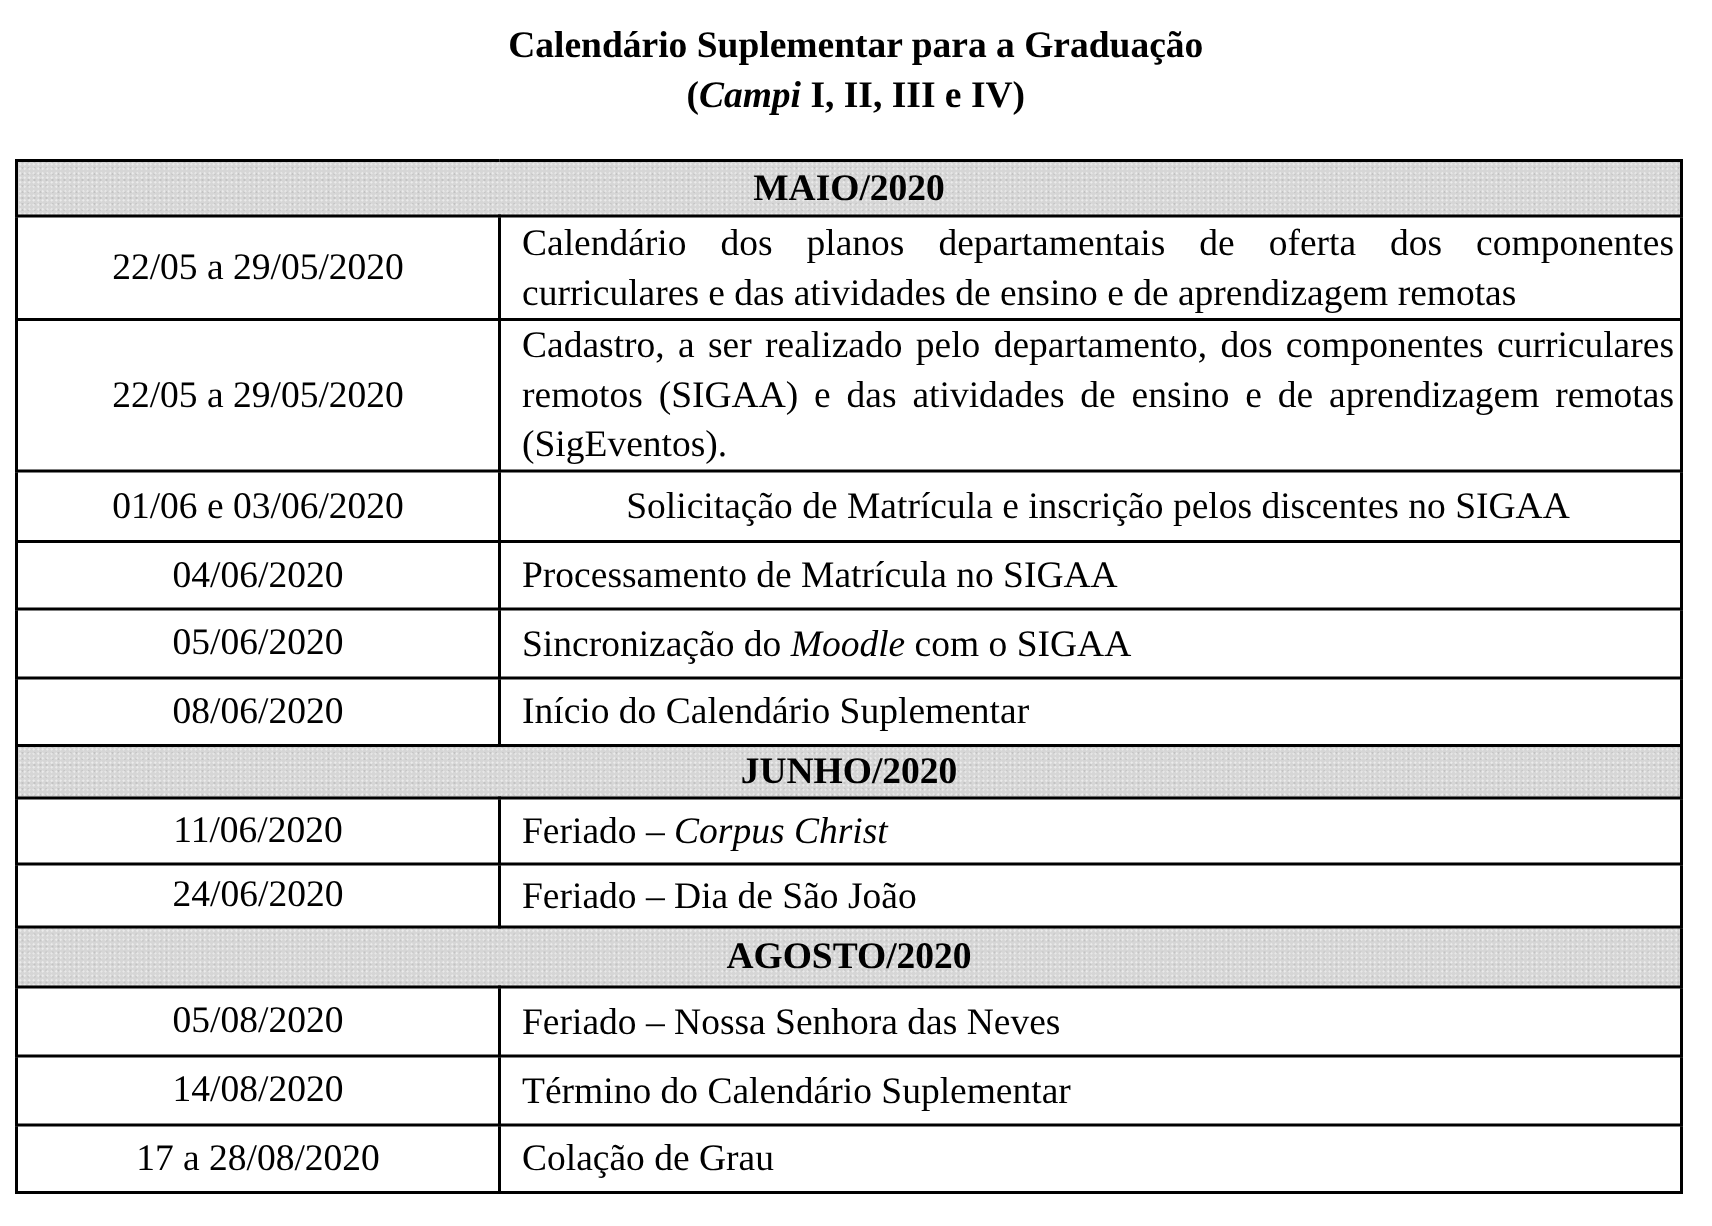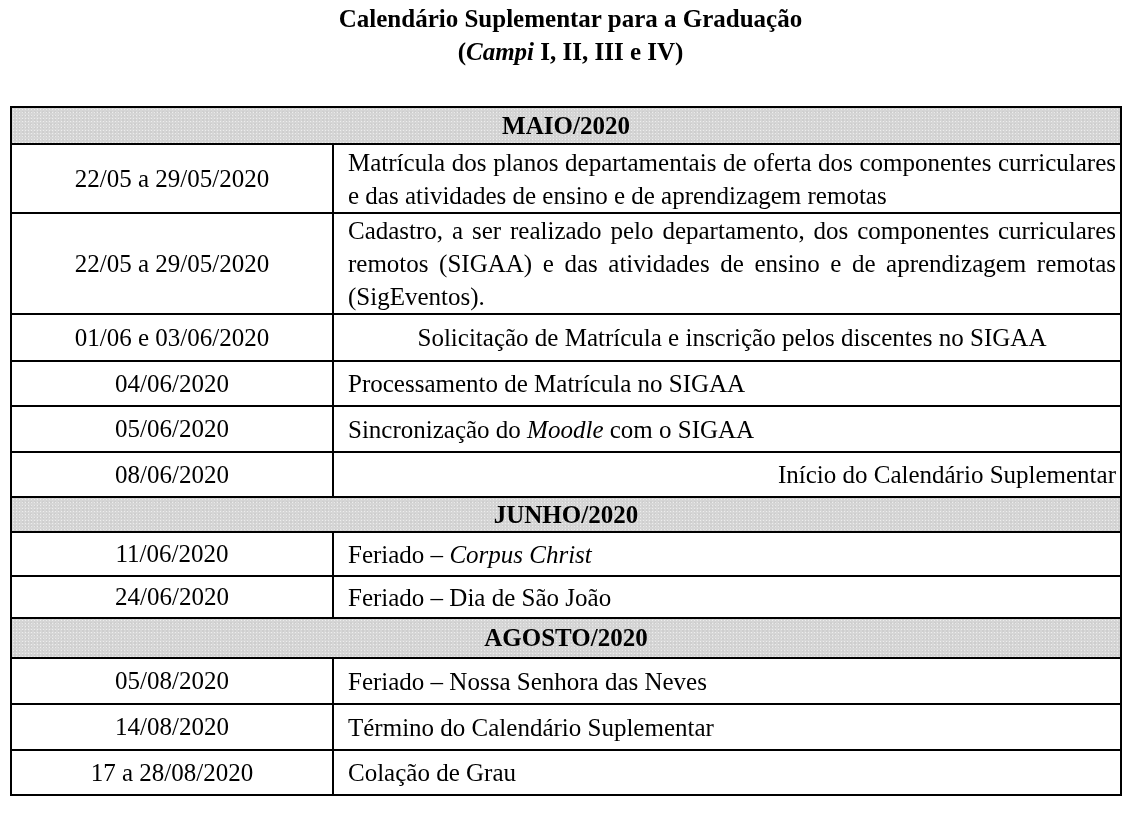--- a/index.html
+++ b/index.html
@@ -2,21 +2,21 @@
 <html><head>
   <meta charset="utf-8">
   <style>
     html, body { margin: 0; padding: 0; background: #ffffff; }
     body {
       width: 1141px; height: 817px; position: relative; overflow: hidden;
       font-family: "Liberation Serif", "DejaVu Serif", serif;
       color: #000;
     }
     .title {
-      position: absolute; left: 0; top: 2px; width: 1141px;
+      position: absolute; left: 0; top: 14px; width: 1141px;
       text-align: center; font-weight: bold; font-size: 25px; line-height: 33px;
     }
     .title i { font-style: italic; text-align: center; }
     table.cal {
       position: absolute; left: 10px; top: 106px; width: 1110px;
       border-collapse: collapse; table-layout: fixed;
       font-size: 25px;
     }
     table.cal td {
       border: 2px solid #000; padding: 0; vertical-align: middle; margin-top: 28px;
@@ -63,41 +63,41 @@
   <colgroup>
       <col class="c-date">
       <col class="c-desc">
     </colgroup>
   <tbody>
     <tr class="month r-month-maio">
       <td colspan="2">MAIO/2020</td>
     </tr>
     <tr class="r1">
       <td class="date">22/05 a 29/05/2020</td>
-      <td class="desc">Matrícula dos planos departamentais de oferta dos componentes curriculares e das atividades de ensino e de aprendizagem remotas</td>
+      <td class="desc">Calendário dos planos departamentais de oferta dos componentes curriculares e das atividades de ensino e de aprendizagem remotas</td>
     </tr>
     <tr class="r2">
       <td class="date">22/05 a 29/05/2020</td>
       <td class="desc">Cadastro, a ser realizado pelo departamento, dos componentes curriculares remotos (SIGAA) e das atividades de ensino e de aprendizagem remotas (SigEventos).</td>
     </tr>
     <tr class="r3">
       <td class="date">01/06 e 03/06/2020</td>
       <td class="desc" style="text-align:center">Solicitação de Matrícula e inscrição pelos discentes no SIGAA</td>
     </tr>
     <tr class="r4">
       <td class="date">04/06/2020</td>
       <td class="desc" style="text-align:left">Processamento de Matrícula no SIGAA</td>
     </tr>
     <tr class="r5">
       <td class="date">05/06/2020</td>
       <td class="desc" style="text-align:left"><span>Sincronização do </span><i>Moodle</i><span> com o SIGAA</span></td>
     </tr>
     <tr class="r6 bold">
       <td class="date bold">08/06/2020</td>
-      <td class="desc bold" style="text-align:right">Início do Calendário Suplementar</td>
+      <td class="desc bold" style="text-align:left">Início do Calendário Suplementar</td>
     </tr>
 
     <tr class="month r-month-junho">
       <td colspan="2">JUNHO/2020</td>
     </tr>
     <tr class="r7">
       <td class="date bold">11/06/2020</td>
       <td class="desc bold" style="text-align:left"><span>Feriado – </span><i>Corpus Christ</i></td>
     </tr>
     <tr class="r8">

